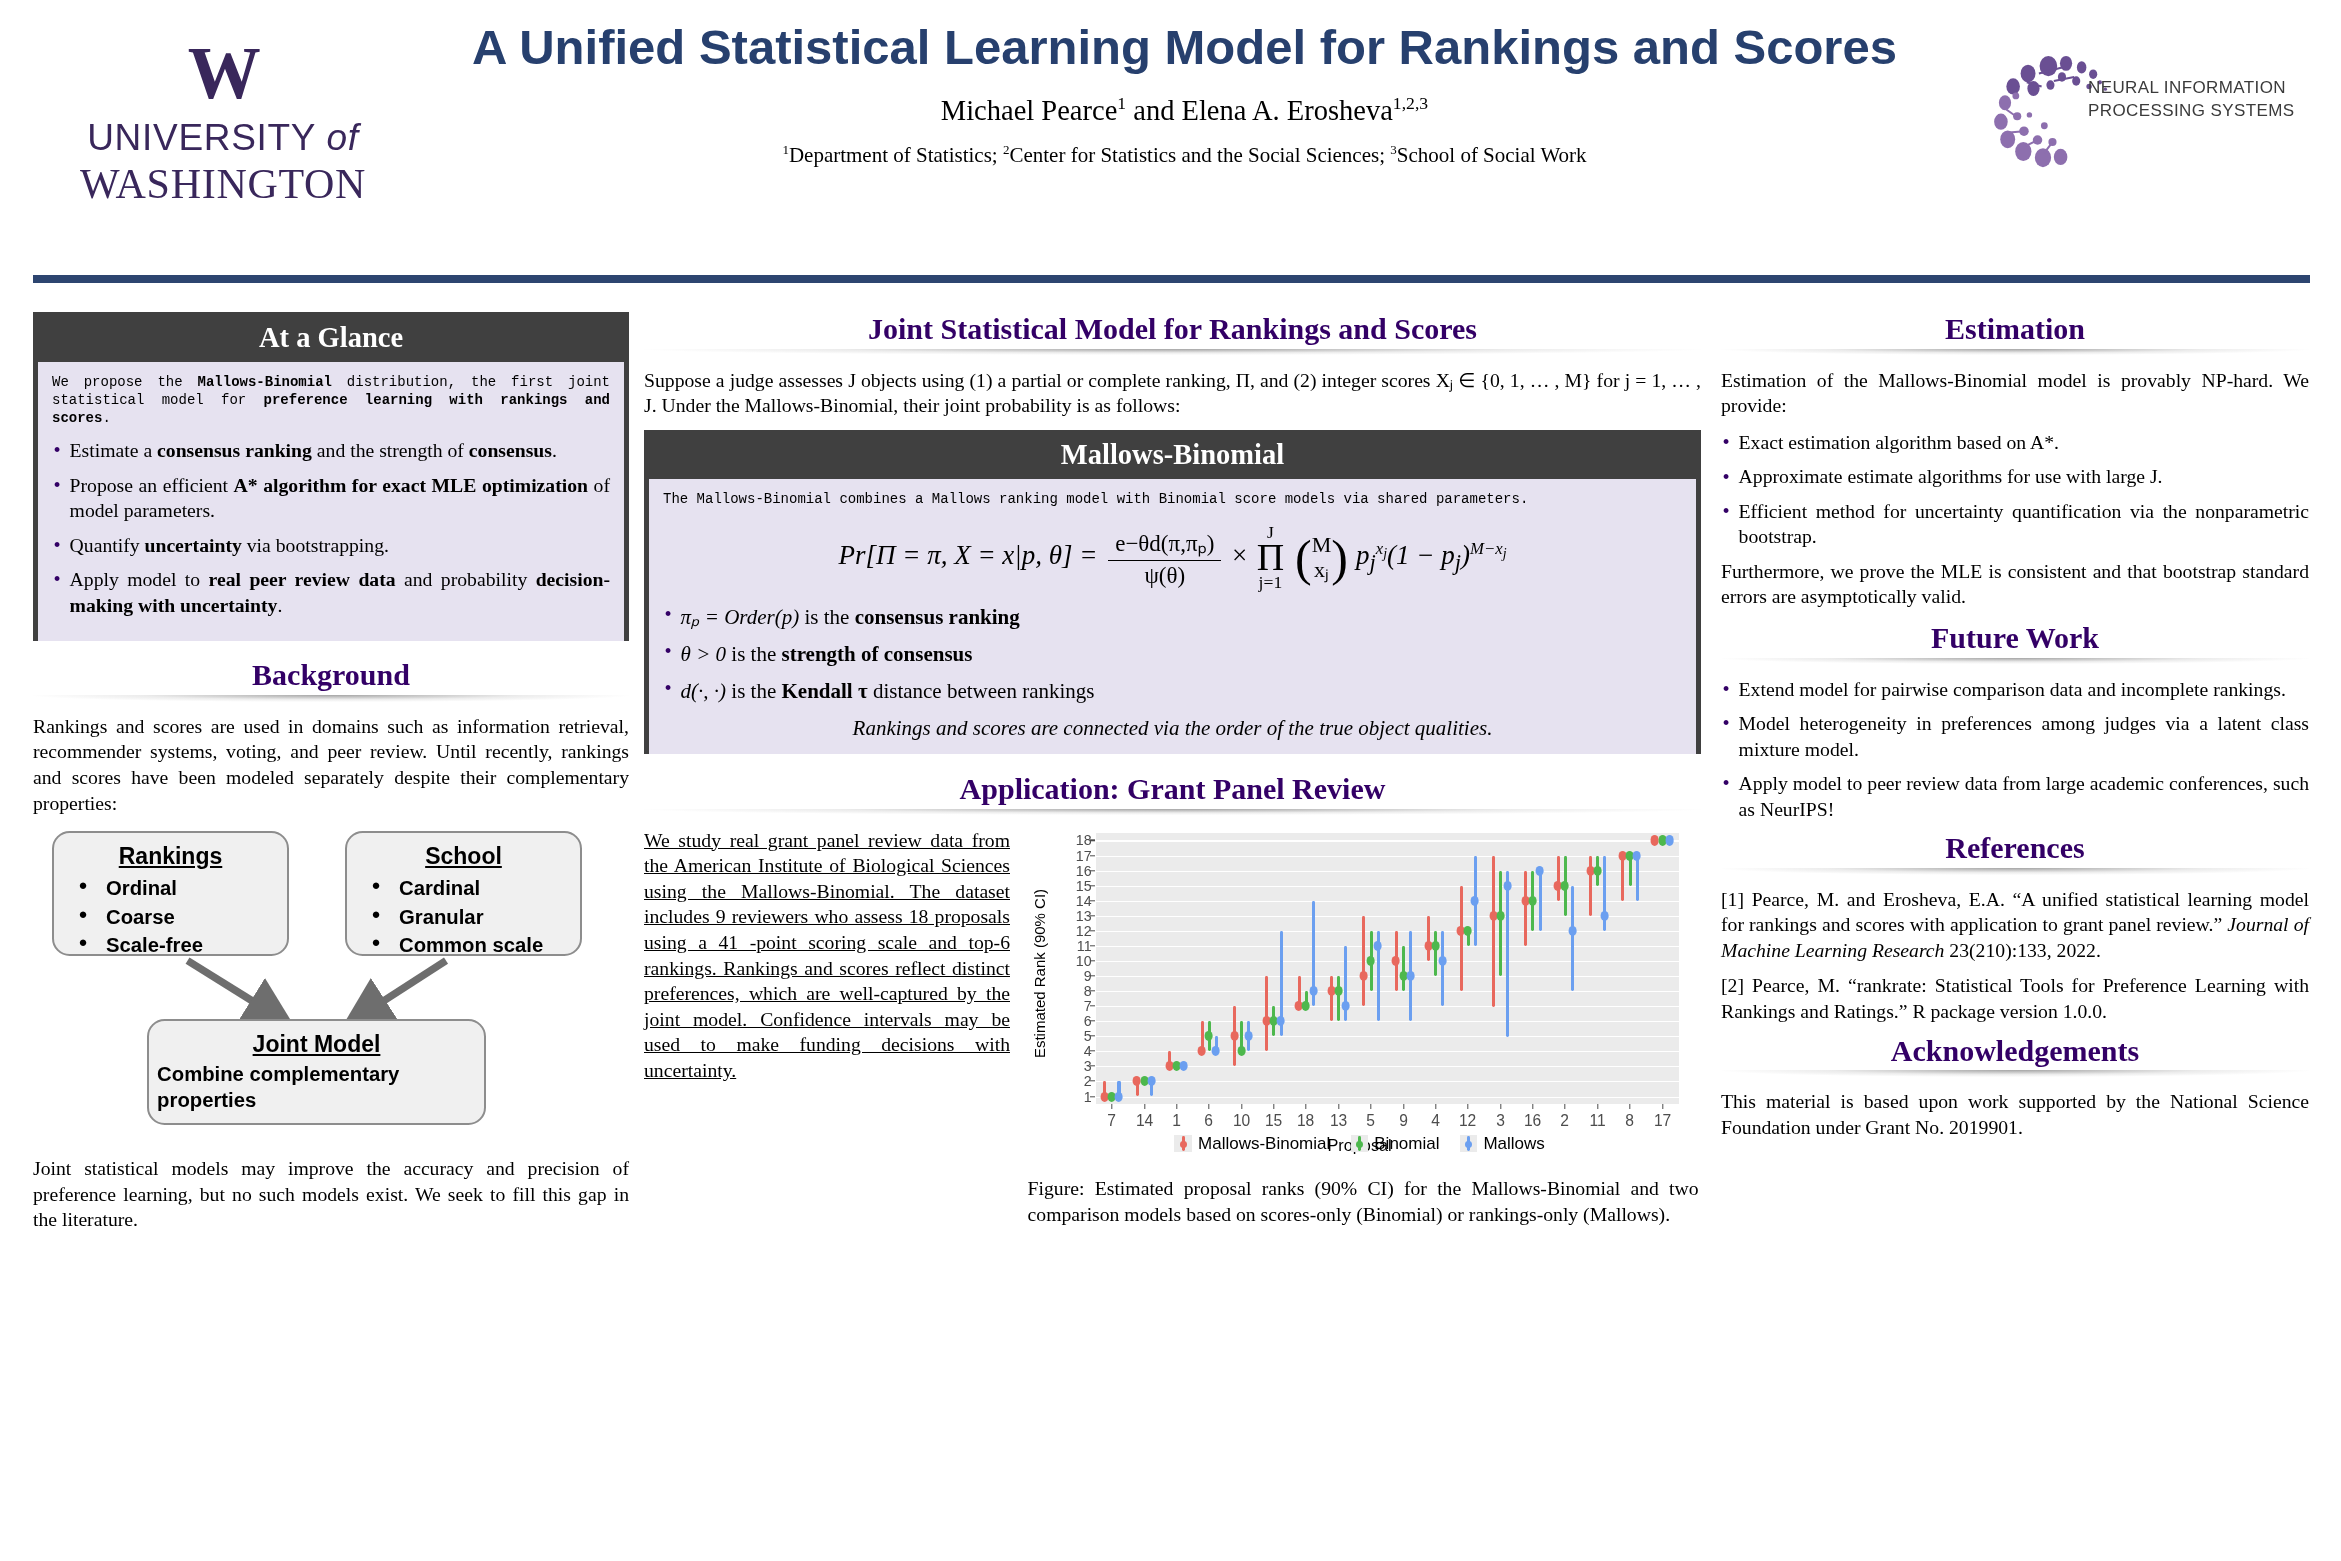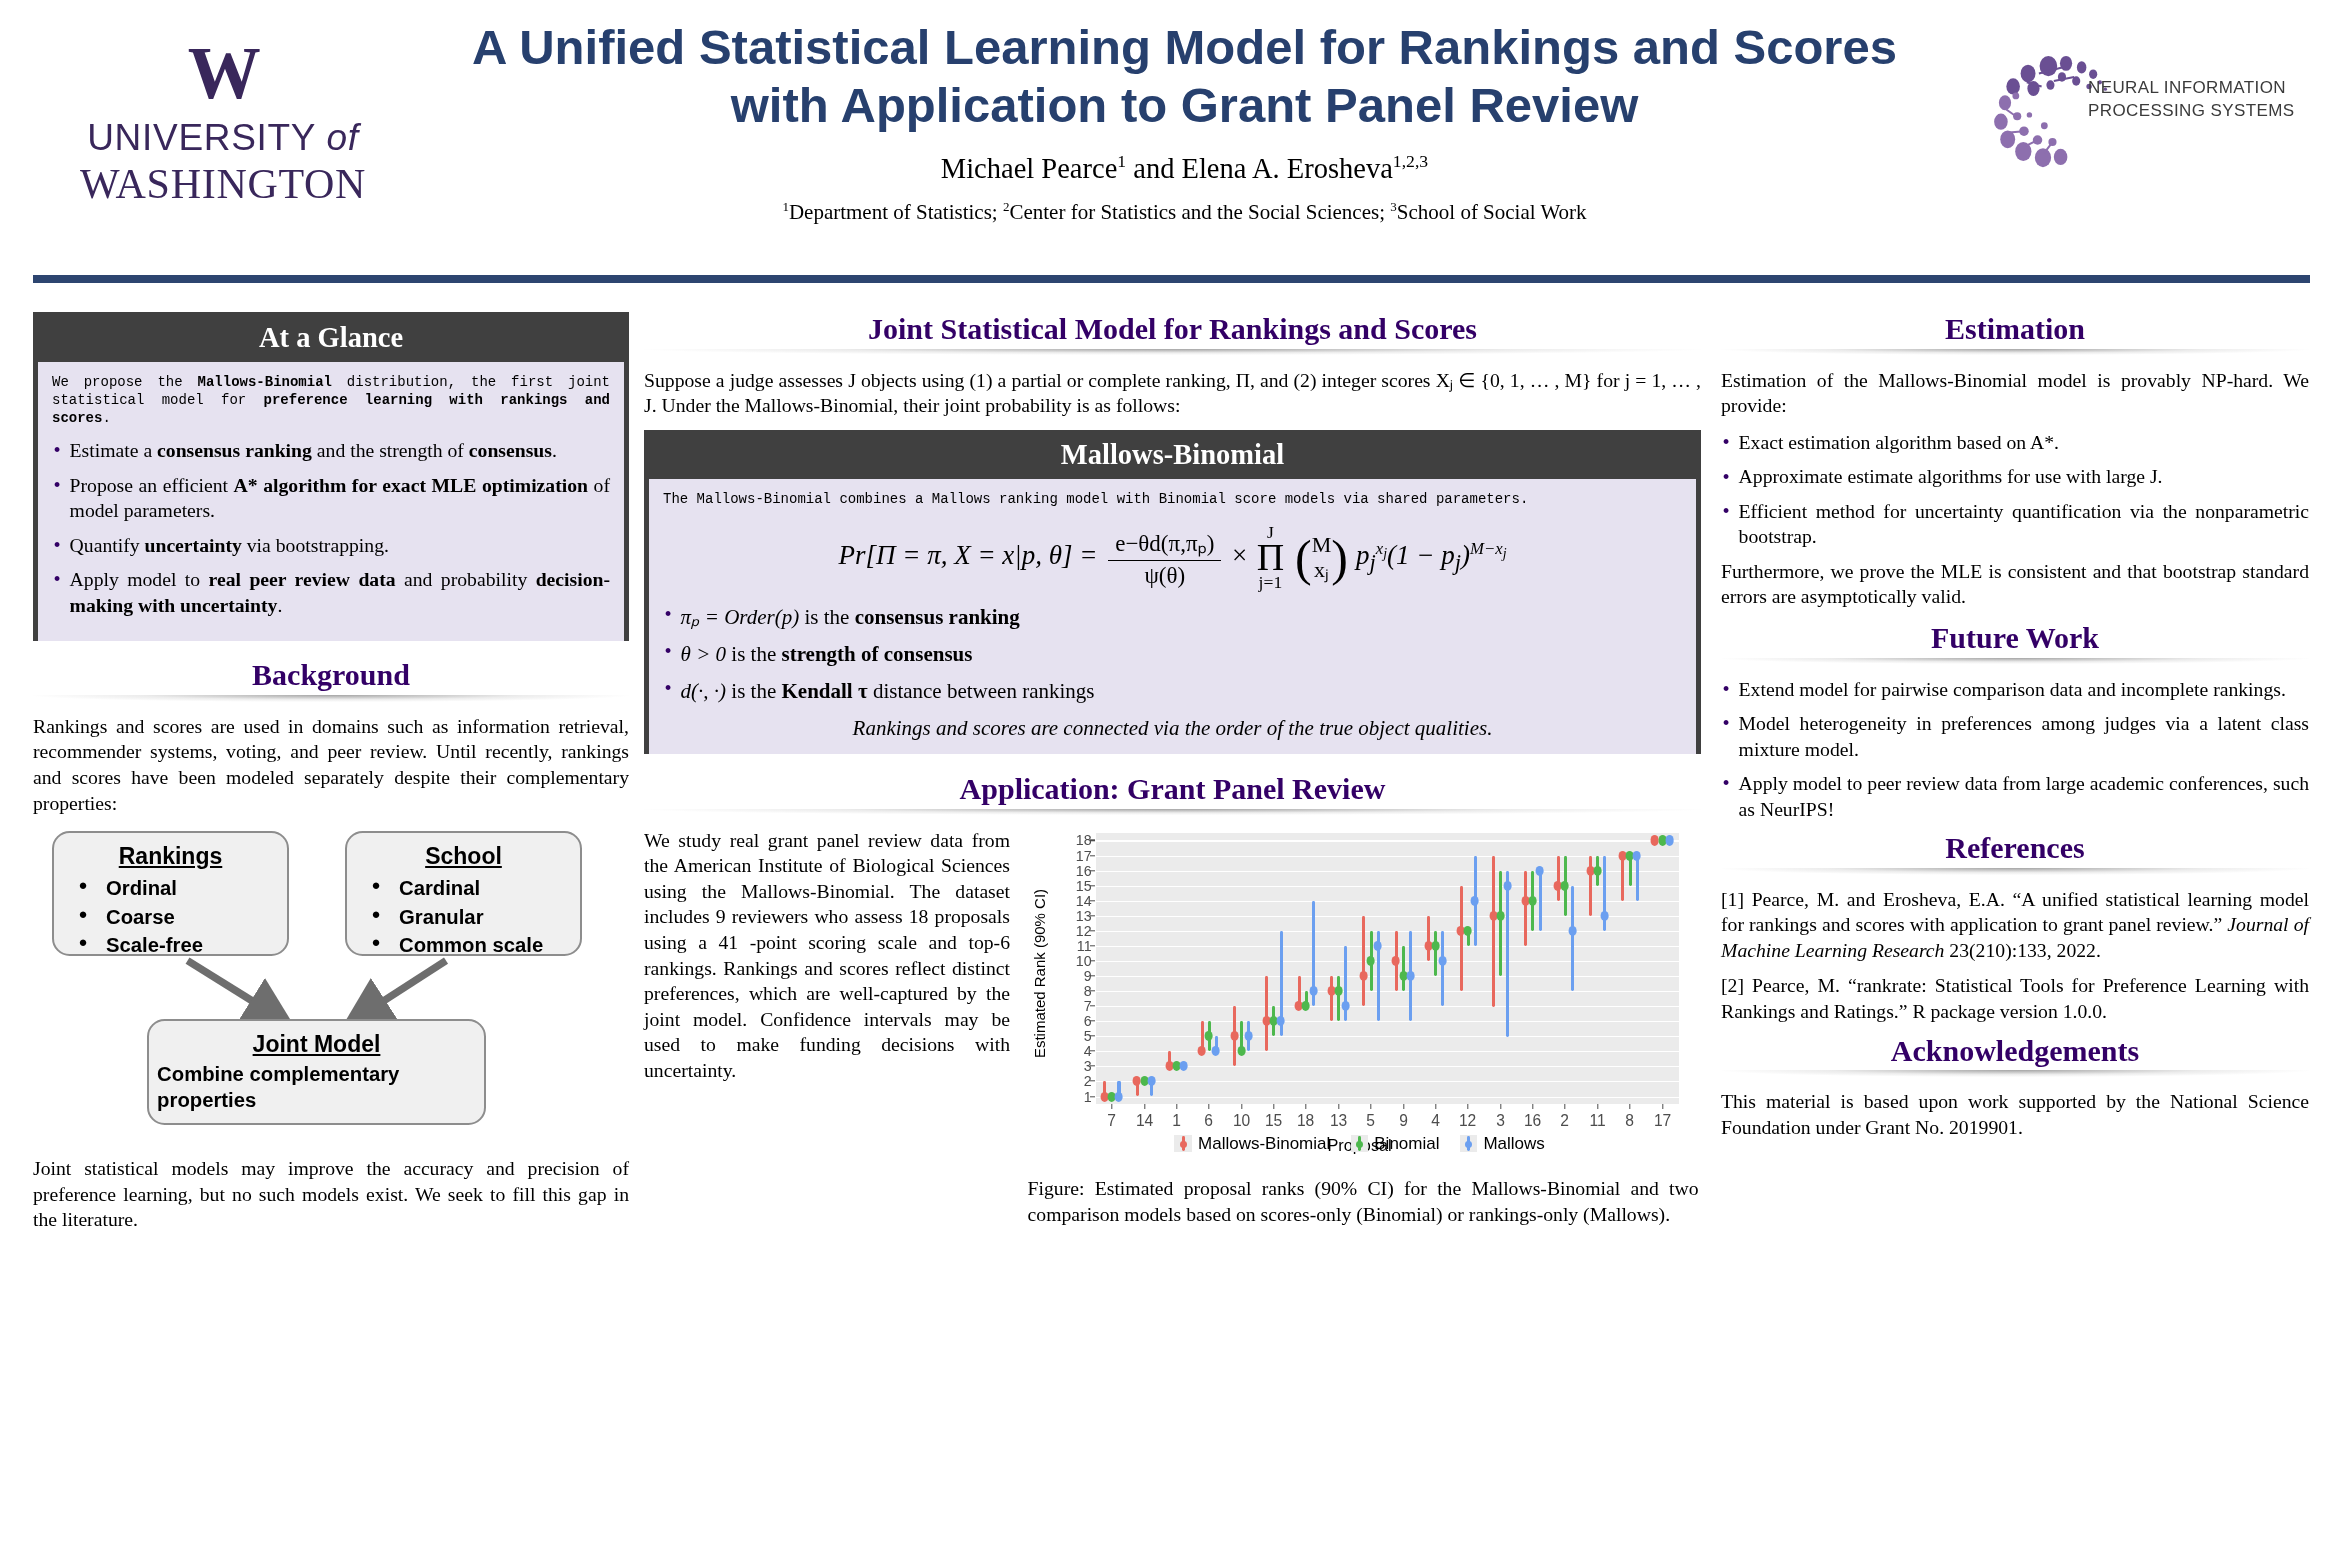--- a/index.html
+++ b/index.html
@@ -87,21 +87,21 @@
   .binom .stack{display:inline-block;text-align:center;vertical-align:middle;font-size:22px;line-height:1.12;}
   .it{font-style:italic;}
   .emph-line{text-align:center;font-style:italic;font-size:21px;margin-top:11px;}
 
   ul.bul-math{list-style:none;margin:5.4px 0 0 0;padding:0;}
   ul.bul-math li{position:relative;padding-left:17.6px;margin-bottom:10.2px;font-size:21px;line-height:1.28;}
   ul.bul-math li:before{content:"\2022";position:absolute;left:1.4px;top:-1.4px;color:#330066;font-size:20.3px;}
 
   
   .app-wrap{display:flex;gap:17.6px;align-items:flex-start;}
-  .app-text{width:366px;font-size:19.7px;line-height:1.30;text-align:justify;}
+  .app-text{width:366px;font-size:19.7px;line-height:1.30;text-align:justify;text-decoration:underline;}
   .fig-wrap{width:671px;}
   .caption{font-size:19.7px;line-height:1.30;text-align:justify;margin-top:9.5px;}
 
   
   .chart{position:relative;width:664px;height:339px;}
   .ylabel{position:absolute;left:-1.4px;top:0;height:291px;width:27px;
      display:flex;align-items:center;justify-content:center;}
   .ylabel span{transform:rotate(-90deg);white-space:nowrap;font-family:"Liberation Sans",sans-serif;font-size:15px;color:#000;}
   .plot-outer{position:absolute;left:68px;top:5.4px;width:583px;height:271px;}
   .panel{position:absolute;left:0;top:0;width:100%;height:100%;background:#ebebeb;}
@@ -132,21 +132,20 @@
   <div class="header">
 
     <div class="uw-logo">
       <div class="uw-w">W</div>
       <div class="uw-line1"><span>UNIVERSITY </span><em>of</em></div>
       <div class="uw-line2">WASHINGTON</div>
     </div>
 
     <div class="title-block">
       <div class="ptitle">A Unified Statistical Learning Model for Rankings and Scores</div>
-      <div class="ptitle">with Application to Grant Panel Review</div>
       <div class="pauthors"><span>Michael Pearce</span><sup>1</sup><span> and Elena A. Erosheva</span><sup>1,2,3</sup></div>
       <div class="paffil"><sup>1</sup><span>Department of Statistics; </span><sup>2</sup><span>Center for Statistics and the Social Sciences; </span><sup>3</sup><span>School of Social Work</span></div>
     </div>
 
     <div class="neurips">
       <svg width="312" height="119" viewBox="0 0 460 175">
         <g fill="#6a4f93">
           <ellipse cx="92" cy="22" rx="13" ry="15"></ellipse>
             <ellipse cx="62" cy="33" rx="11" ry="13"></ellipse>
           <ellipse cx="40" cy="52" rx="10" ry="12"></ellipse>

